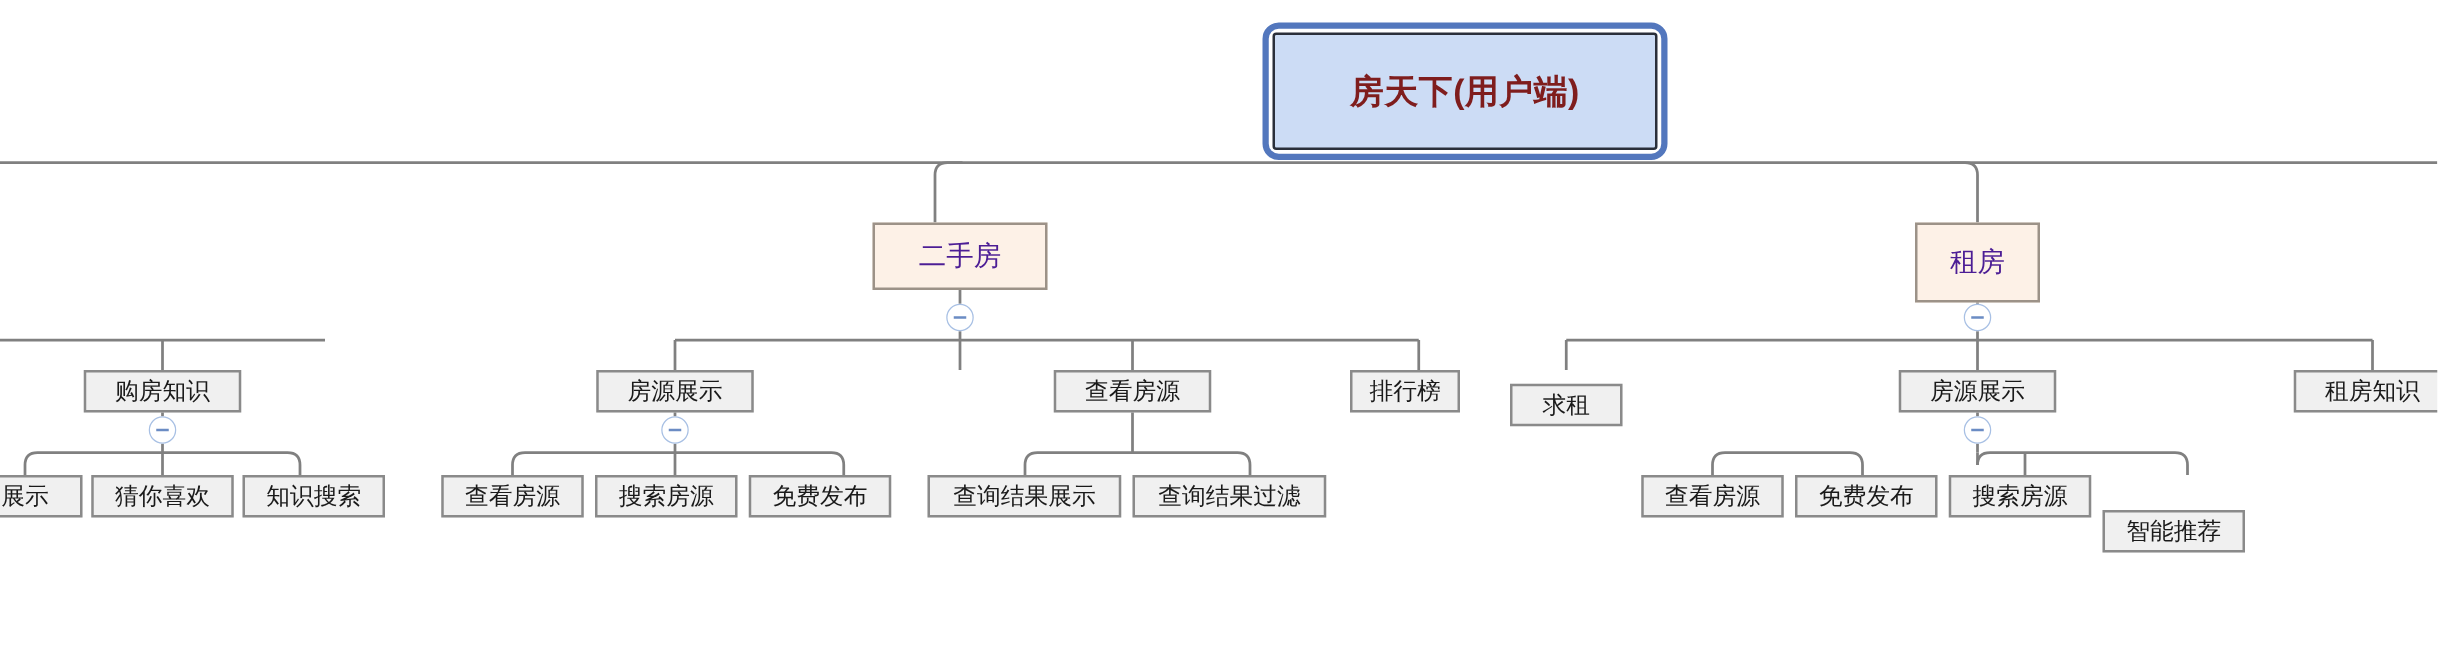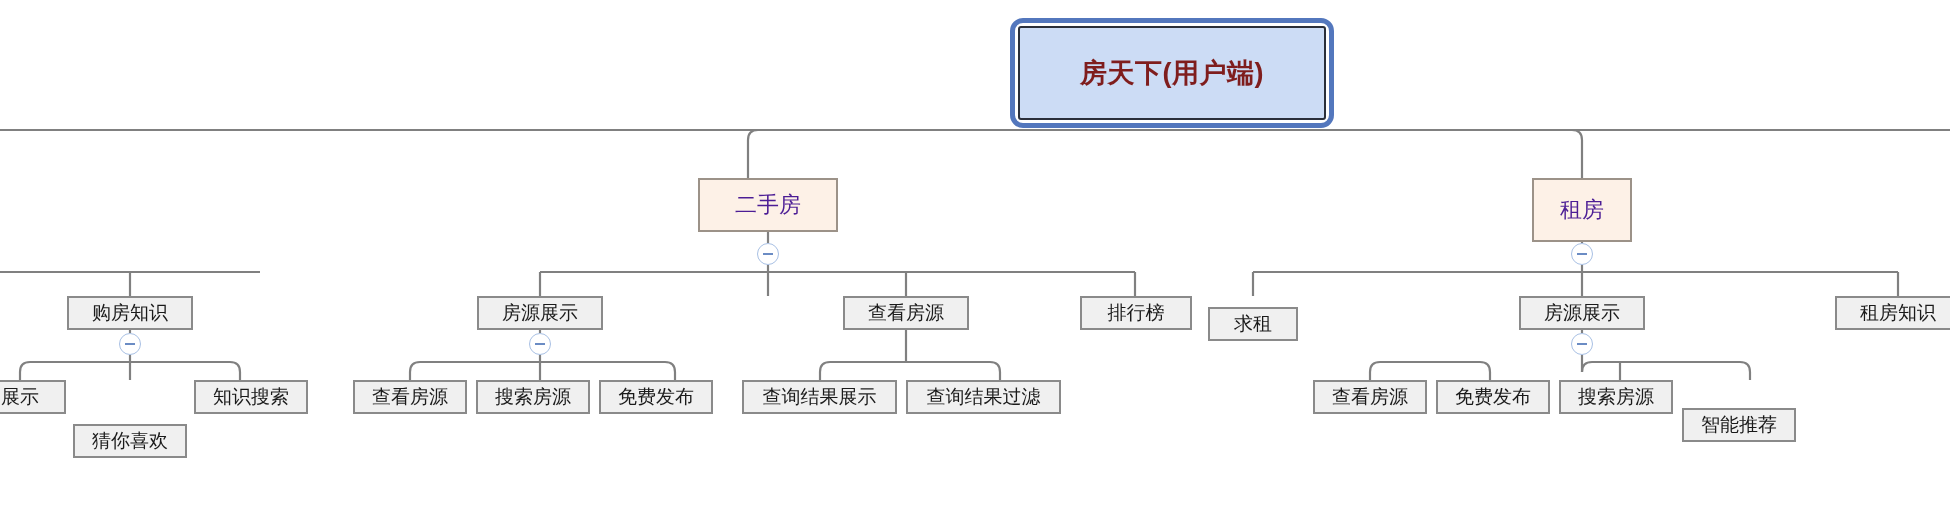--- a/index.html
+++ b/index.html
@@ -164,40 +164,40 @@
   <div class="toggle" style="left:1571px; top:243px;">
     <span class="bar"></span>
   </div>
 
   <div class="node lv3" style="left:67px; top:296px; width:126px; height:34px;">购房知识</div>
 
   <div class="node lv3" style="left:477px; top:296px; width:126px; height:34px;">房源展示</div>
 
   <div class="node lv3" style="left:843px; top:296px; width:126px; height:34px;">查看房源</div>
 
-  <div class="node lv3" style="left:1080px; top:296px; width:112px; height:34px;">排行榜</div>
+  <div class="node lv3" style="left:1080px; top:296px; width:88px; height:34px;">排行榜</div>
 
   <div class="node lv3" style="left:1208px; top:296px; width:90px; height:34px;margin-top:11px;">求租</div>
 
   <div class="node lv3" style="left:1519px; top:296px; width:126px; height:34px;">房源展示</div>
 
   <div class="node lv3" style="left:1835px; top:296px; width:126px; height:34px;">租房知识</div>
 
   <div class="toggle" style="left:119px; top:333px;">
     <span class="bar"></span>
   </div>
   <div class="toggle" style="left:529px; top:333px;">
     <span class="bar"></span>
   </div>
   <div class="toggle" style="left:1571px; top:333px;">
     <span class="bar"></span>
   </div>
 
   <div class="node lv4" style="left:-26px; top:380px; width:92px; height:34px;">展示</div>
-  <div class="node lv4" style="left:73px; top:380px; width:114px; height:34px;margin-top:44px;">猜你喜欢</div>
+  <div class="node lv4" style="left:73px; top:380px; width:114px; height:34px;">猜你喜欢</div>
   <div class="node lv4" style="left:194px; top:380px; width:114px; height:34px;">知识搜索</div>
 
   <div class="node lv4" style="left:353px; top:380px; width:114px; height:34px;">查看房源</div>
   <div class="node lv4" style="left:476px; top:380px; width:114px; height:34px;">搜索房源</div>
   <div class="node lv4" style="left:599px; top:380px; width:114px; height:34px;">免费发布</div>
 
   <div class="node lv4" style="left:742px; top:380px; width:155px; height:34px;">查询结果展示</div>
   <div class="node lv4" style="left:906px; top:380px; width:155px; height:34px;">查询结果过滤</div>
 
   <div class="node lv4" style="left:1313px; top:380px; width:114px; height:34px;">查看房源</div>

